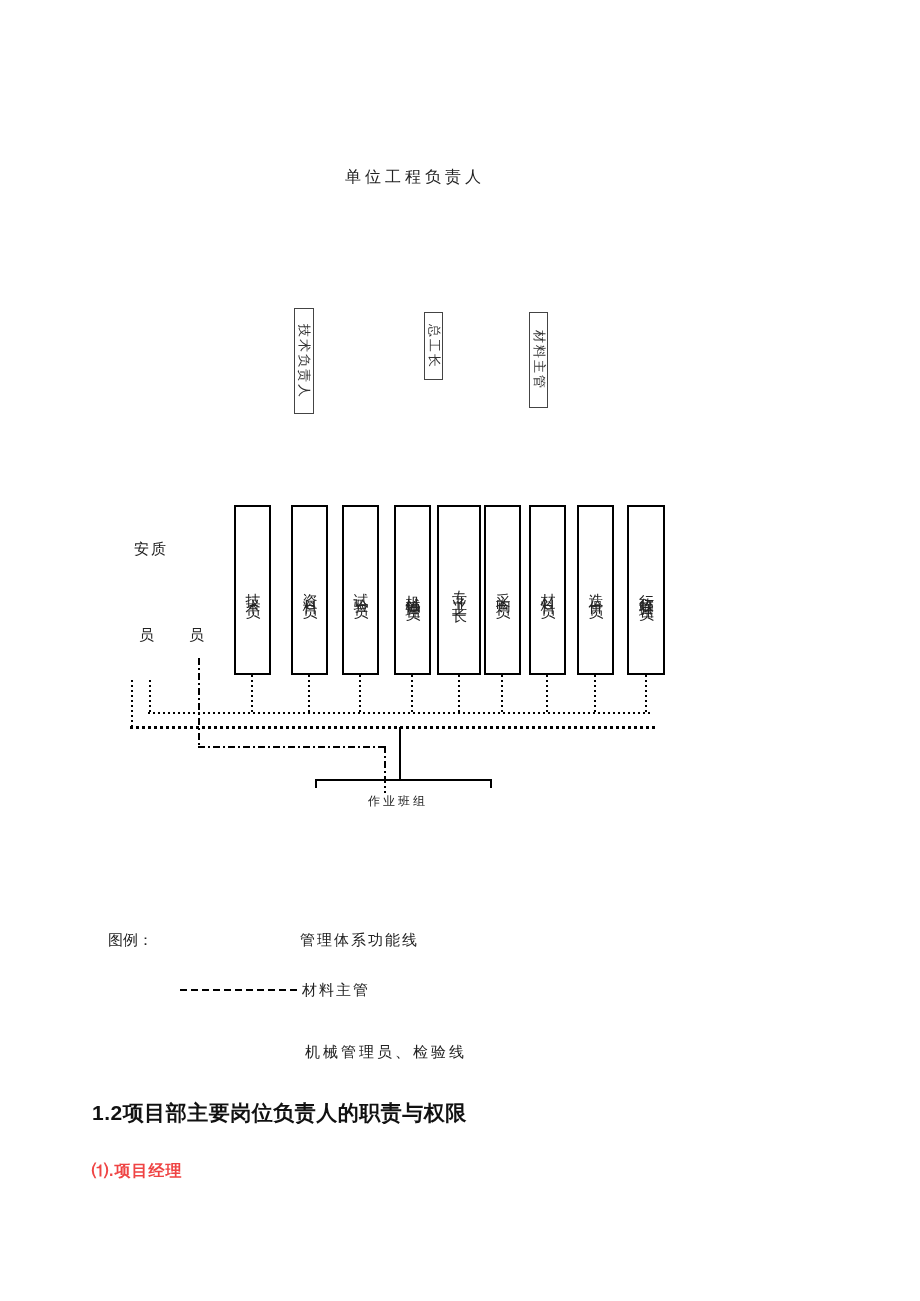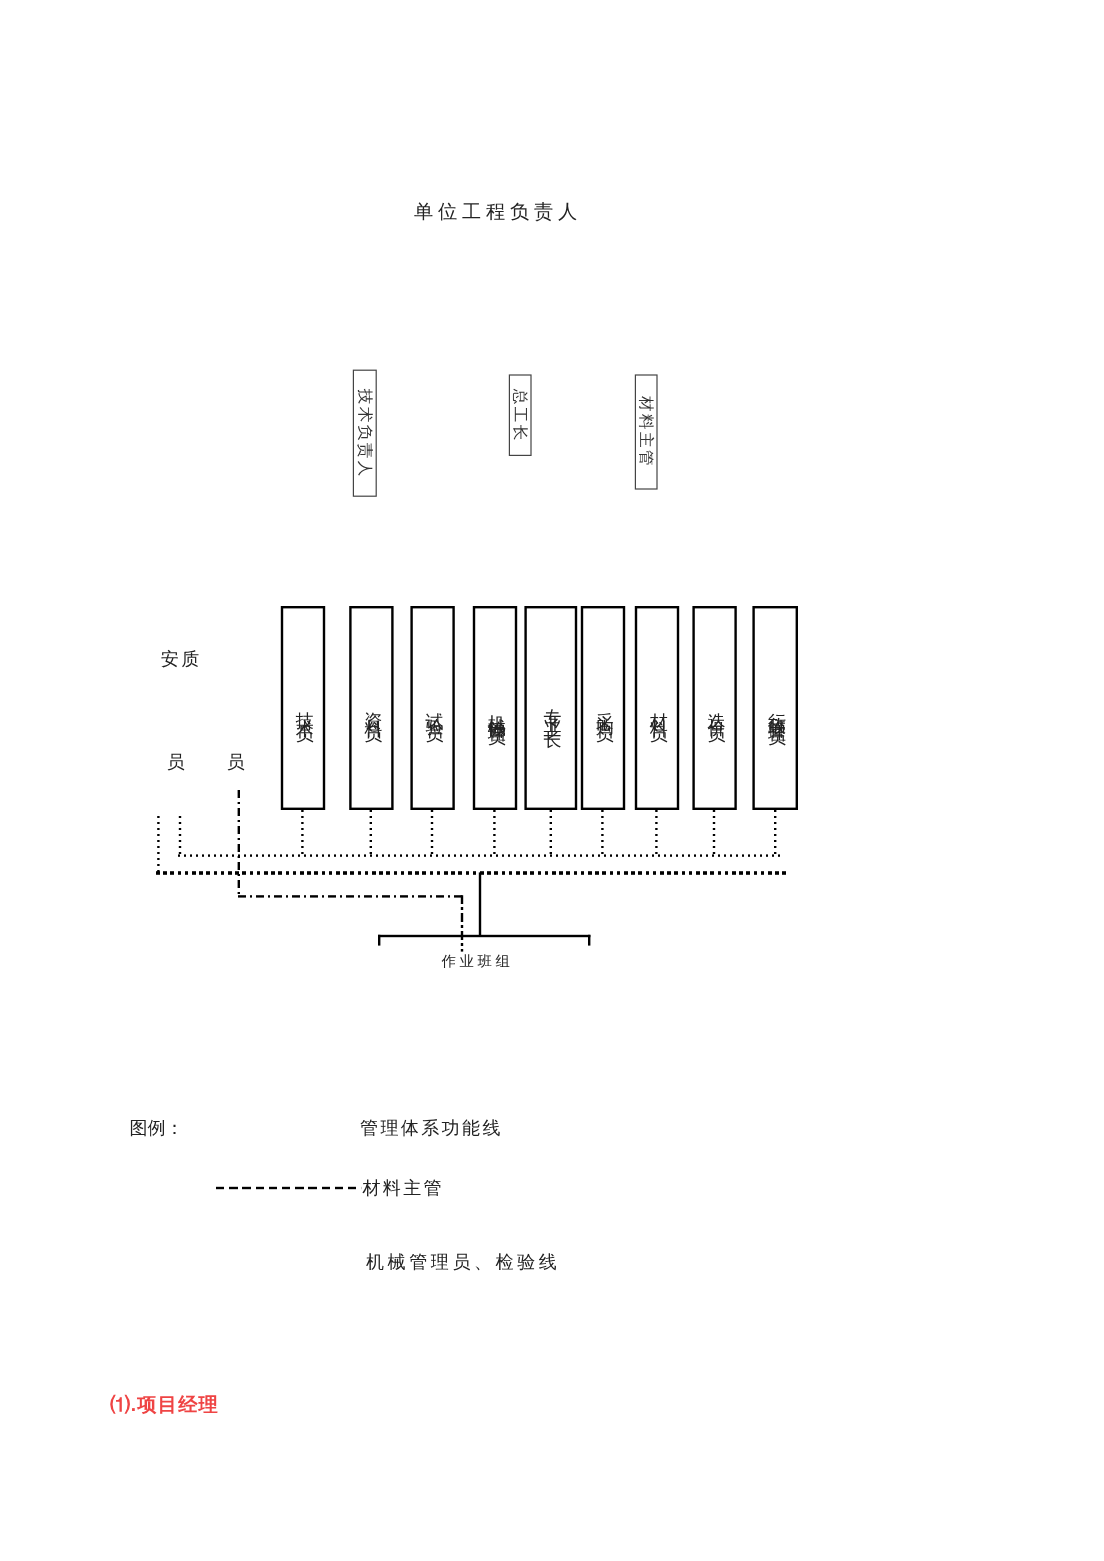--- a/index.html
+++ b/index.html
@@ -119,16 +119,17 @@
   <div class="abs bottom-label" style="left:368px;top:793px;">作业班组</div>
 
   <div class="abs lbl" style="left:108px;top:931px;">图例：</div>
   <div class="abs lbl" style="left:300px;top:931px;letter-spacing:2px;">管理体系功能线</div>
 
   <div class="abs dash-sample" style="left:180px;top:989px;width:121px;"></div>
   <div class="abs lbl" style="left:302px;top:981px;letter-spacing:2px;">材料主管</div>
 
   <div class="abs lbl" style="left:305px;top:1043px;letter-spacing:3px;">机械管理员、检验线</div>
 
+  <div class="abs heading" style="left:92px;top:1099px;">1.2项目部主要岗位负责人的职责与权限</div>
 
   <div class="abs para" style="left:92px;top:1161px;">⑴.项目经理</div>
 
 </div>
 
 </body></html>

